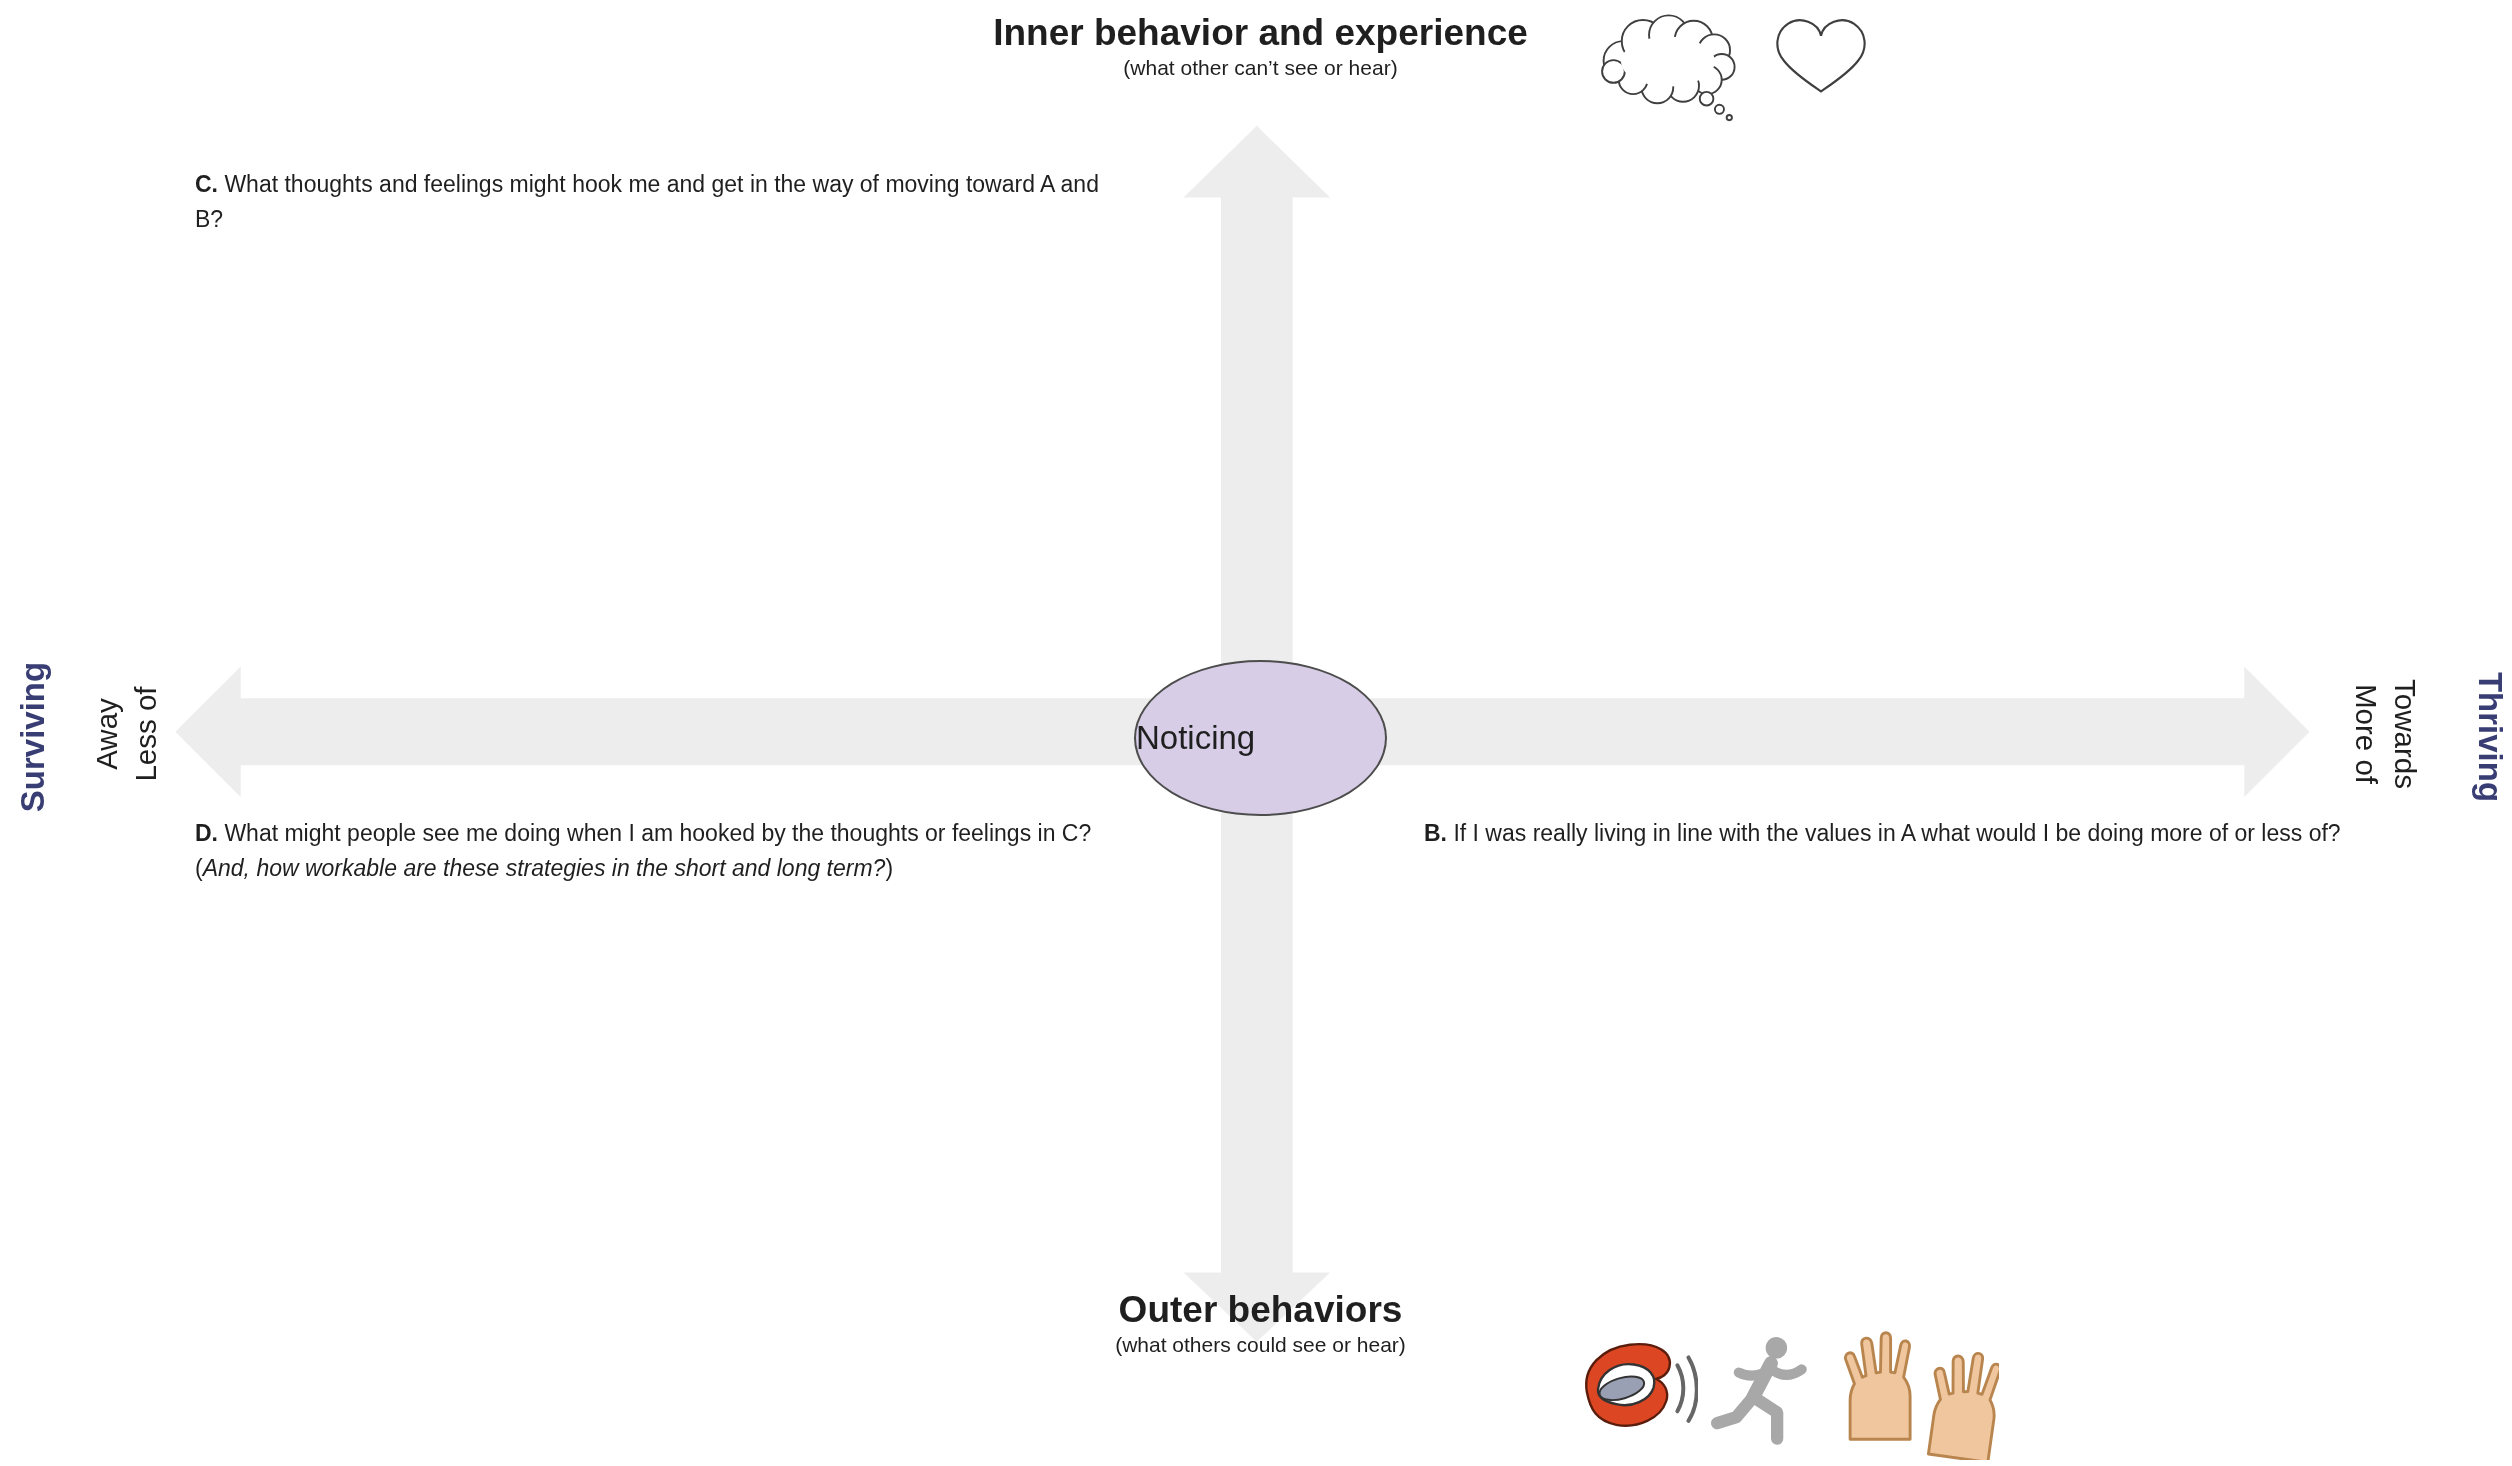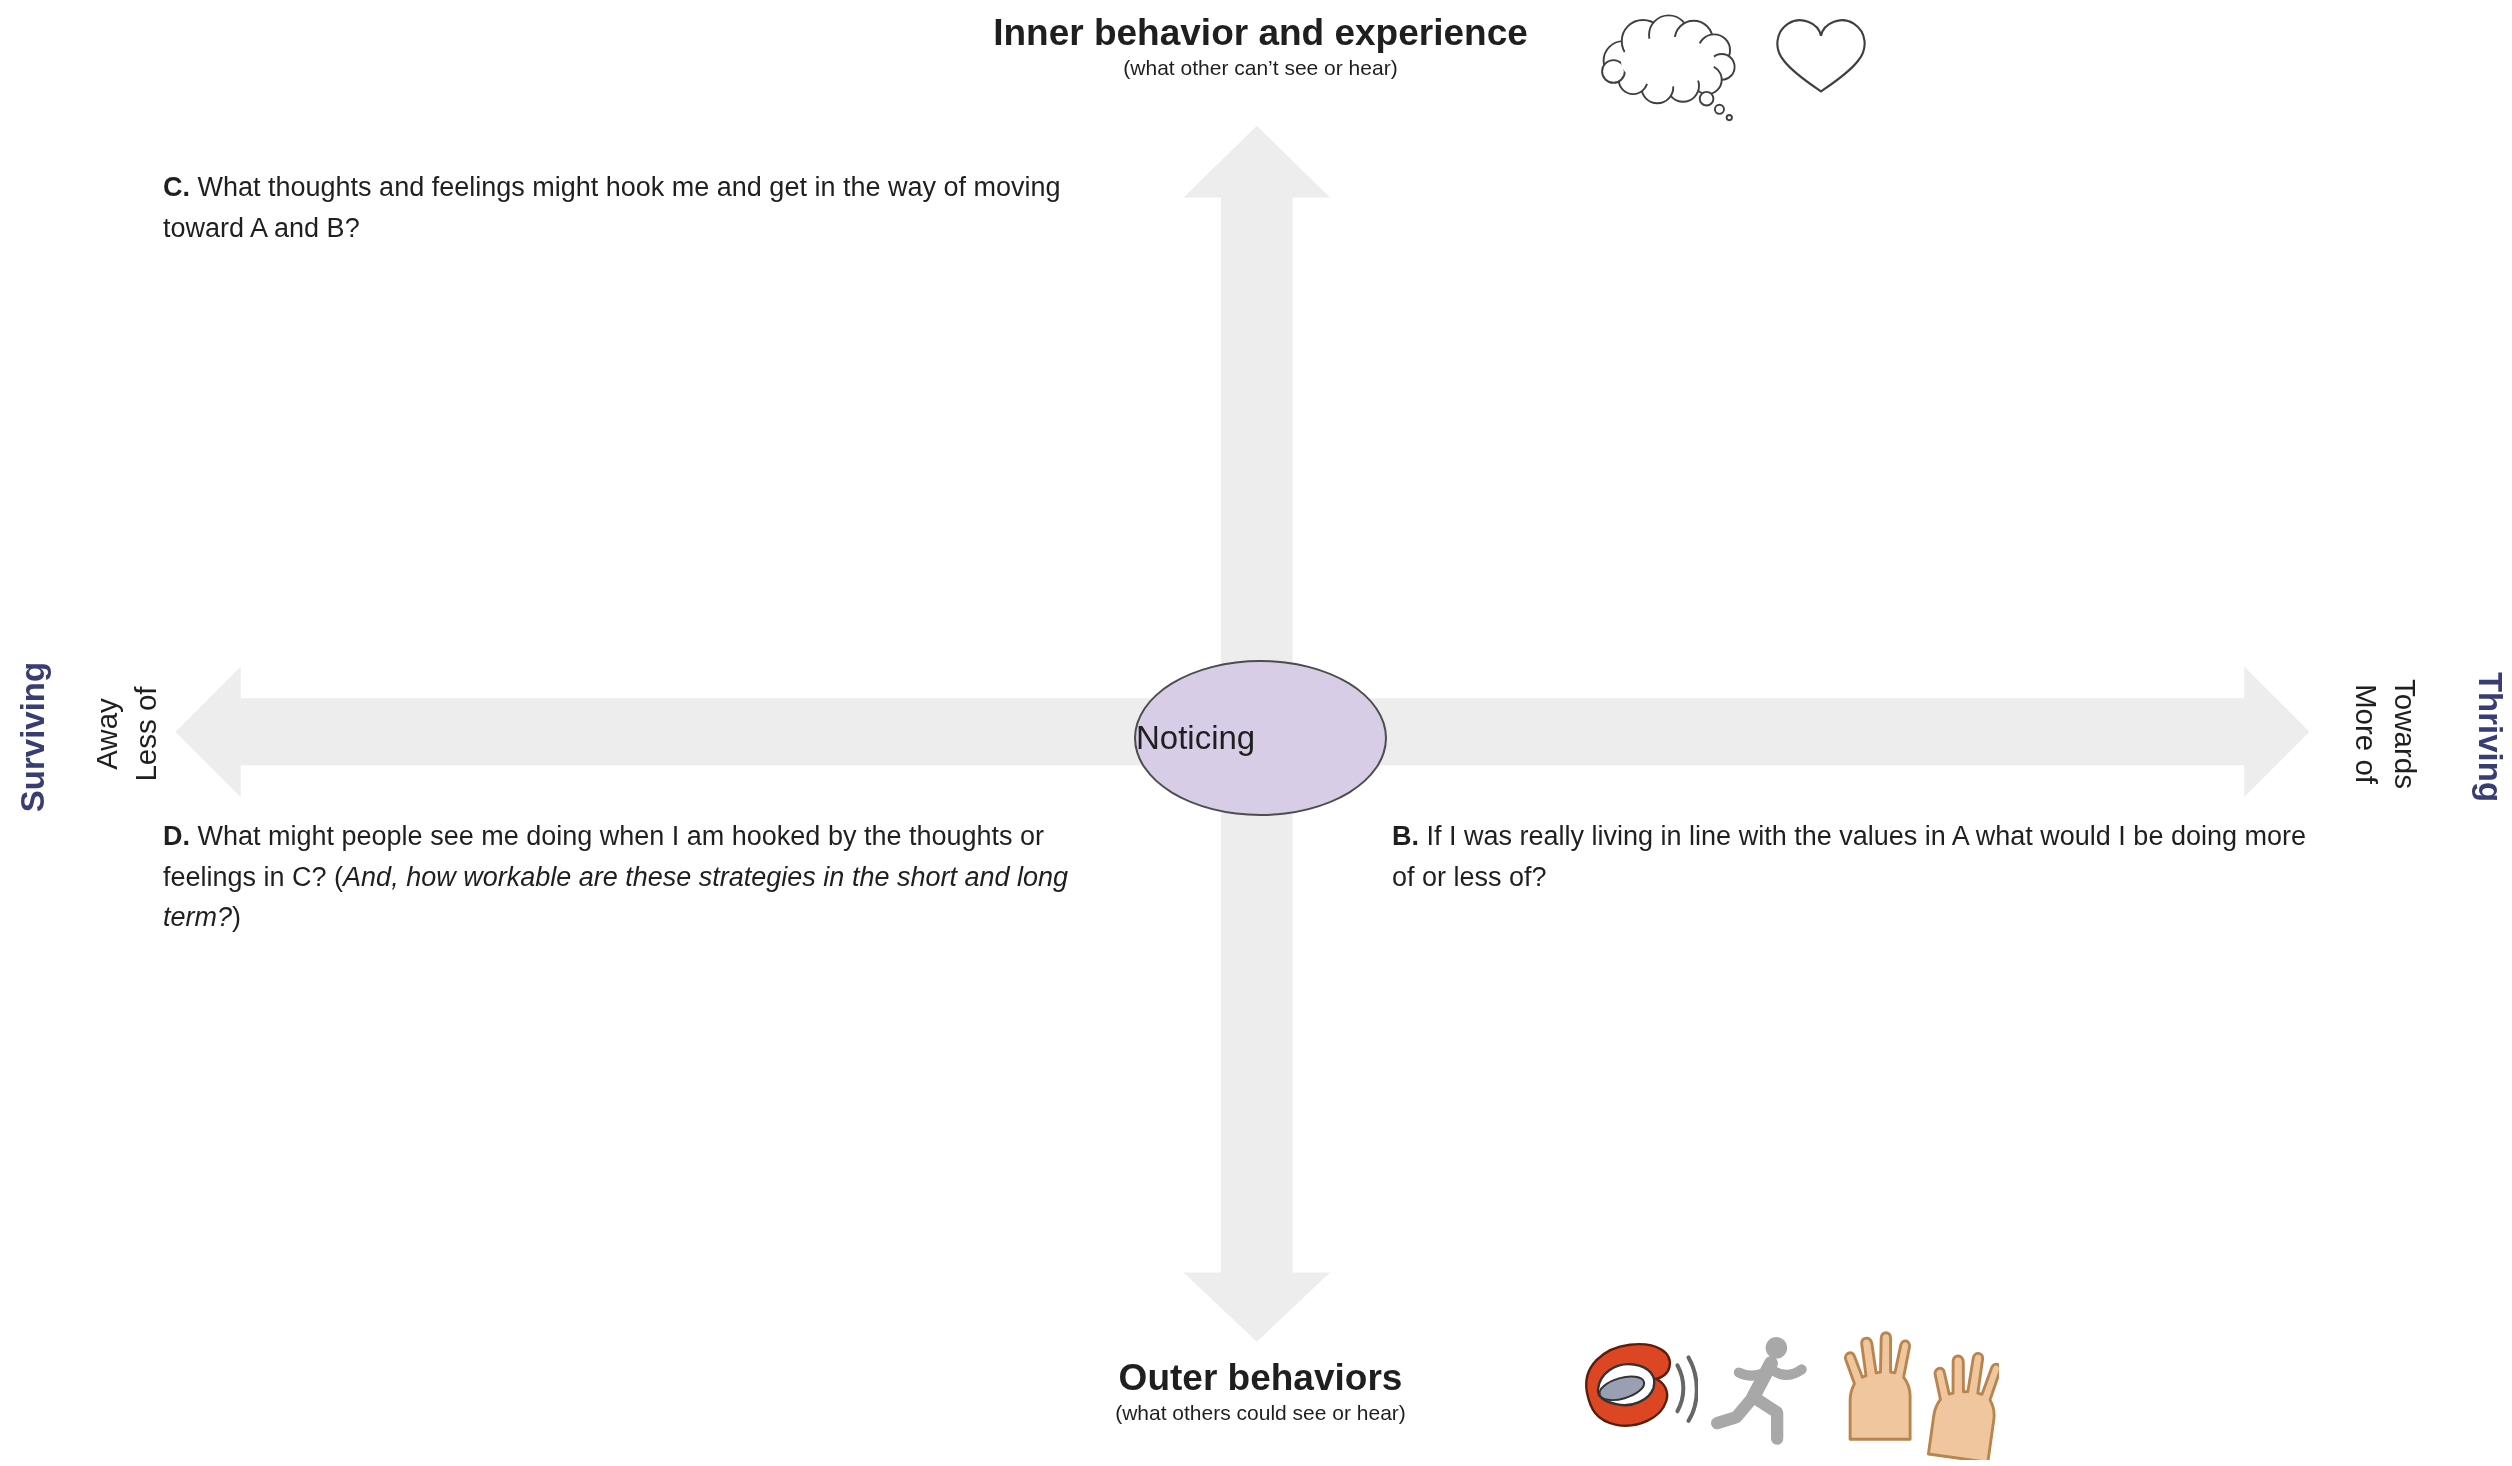--- a/index.html
+++ b/index.html
@@ -11,23 +11,23 @@
   body{font-family:"Liberation Sans", sans-serif;color:var(--text);}
   .stage{position:relative;width:2512px;height:1466px;background:var(--background);overflow:hidden;}
 
   svg.axes{position:absolute;left:0;top:0;z-index:1;}
   .arrow-shape{fill:var(--arrow);}
 
   .hdr{position:absolute;text-align:center;z-index:3;}
   .hdr .title{font-size:37px;font-weight:700;line-height:1.2;text-align:center;}
   .hdr .subtitle{font-size:21px;font-weight:400;line-height:1.25;}
   .top-hdr{left:902px;top:11px;width:717px;}
-  .bottom-hdr{left:902px;top:1356px;width:717px;}
+  .bottom-hdr{left:902px;top:1288px;width:717px;}
 
-  .q{position:absolute;font-size:27px;line-height:1.5;z-index:3;}
+  .q{position:absolute;font-size:23px;line-height:1.5;z-index:3;margin-left:32px;}
   .q b{font-weight:700;}
   .q i{font-style:italic;}
   .qc{left:163px;top:167px;width:916px;}
   .qa{left:1358px;top:167px;width:892px;}
   .qd{left:163px;top:816px;width:924px;}
   .qb{left:1392px;top:816px;width:940px;}
 
   .rot{position:absolute;white-space:nowrap;z-index:3;}
   .rot-ccw{transform:translate(-50%,-50%) rotate(-90deg);}
   .rot-cw{transform:translate(-50%,-50%) rotate(90deg);}

